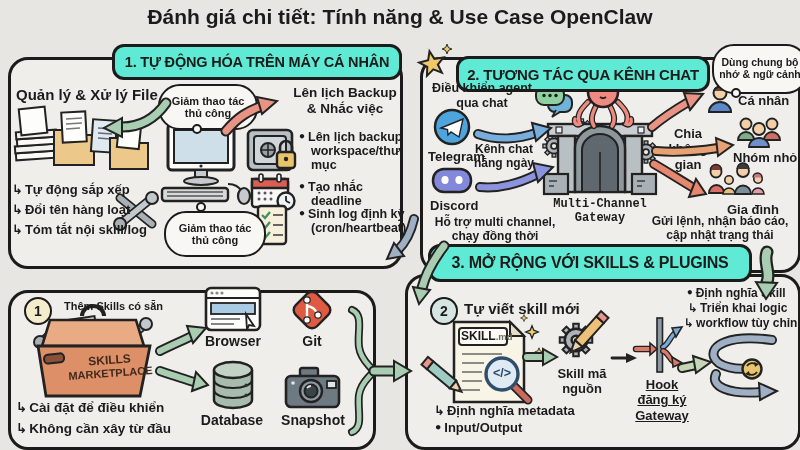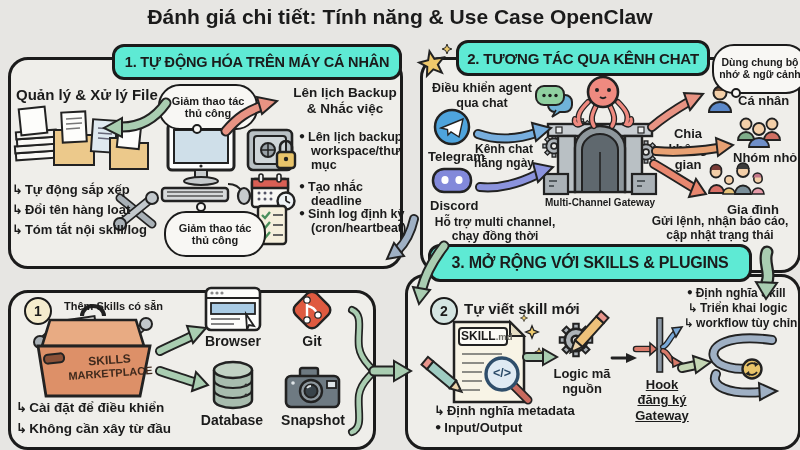--- a/index.html
+++ b/index.html
@@ -166,21 +166,21 @@
         <line x1="17" y1="11" x2="27" y2="11"></line>
         <line x1="17" y1="21" x2="27" y2="21"></line>
         <line x1="17" y1="31" x2="27" y2="31"></line>
       </g>
   </svg>
 
   <div class="blt" style="left:298px;top:130px;width:100px;font-size:12.5px;"><span class="mk mk-dot"></span><span>Lên lịch backup workspace/thư mục</span></div>
   <div class="blt" style="left:298px;top:180px;width:100px;font-size:12.5px;"><span class="mk mk-dot"></span><span>Tạo nhắc deadline</span></div>
   <div class="blt" style="left:298px;top:207px;width:100px;font-size:12.5px;"><span class="mk mk-dot"></span><span>Sinh log định kỳ (cron/heartbeat)</span></div>
 
-  <div class="hdr" style="left:456px;top:40px;width:248px;height:30px;font-size:15px;">2. TƯƠNG TÁC QUA KÊNH CHAT</div>
+  <div class="hdr" style="left:456px;top:56px;width:248px;height:30px;font-size:15px;">2. TƯƠNG TÁC QUA KÊNH CHAT</div>
 
   <svg class="ic" style="left:416px;top:42px;" width="40" height="40">
     <polygon points="16,9 19.2,17.5 28.4,18 21.4,23.7 23.6,32.5 16,27.5 8.4,32.5 10.6,23.7 3.6,18 12.8,17.5" fill="#f0c96c" stroke="#222" stroke-width="2" transform="rotate(-12 16 21)"></polygon>
     <use href="#spark" transform="translate(31,7) scale(.7)"></use>
   </svg>
 
   <div class="txt ctr" style="left:426px;top:81px;width:112px;font-size:12.5px;">Điều khiển agent qua chat</div>
 
   <svg class="ic" style="left:432px;top:107px;" width="42" height="42">
     <circle cx="20" cy="20" r="17" fill="#4ea4dd" stroke="#222" stroke-width="2.5"></circle>
@@ -243,21 +243,21 @@
       <path d="M38,32 C42,40 44,46 40,52" stroke="#222" stroke-width="6"></path>
       <path d="M38,32 C42,40 44,46 40,52" stroke="#ef8a80" stroke-width="3.4"></path>
       <path d="M46,28 C54,36 58,42 54,50 C58,52 60,48 59,45" stroke="#222" stroke-width="6"></path>
       <path d="M46,28 C54,36 58,42 54,50 C58,52 60,48 59,45" stroke="#ef8a80" stroke-width="3.4"></path>
     </g>
     <circle cx="31" cy="18" r="15" fill="#ef8a80" stroke="#222" stroke-width="2.6"></circle>
     <circle cx="25" cy="16" r="2" fill="#222"></circle>
       <circle cx="37" cy="16" r="2" fill="#222"></circle>
     <path d="M28,23 q3,2.5 6,0" fill="none" stroke="#222" stroke-width="1.8"></path>
   </svg>
-  <div class="txt ctr" style="left:544px;top:197px;width:112px;font-size:10px;">Multi-Channel Gateway</div>
+  <div class="txt ctr" style="left:544px;top:197px;width:112px;font-size:12px;font-family:Liberation Mono, monospace;">Multi-Channel Gateway</div>
 
   <div class="cloud" style="left:712px;top:44px;width:84px;height:42px;font-size:10.5px;">Dùng chung bộ nhớ &amp; ngữ cảnh</div>
   <div class="dot" style="left:731px;top:88px;width:6px;height:6px;"></div>
 
   <svg class="ic" style="left:705px;top:84px;" width="30" height="30">
     <circle cx="15" cy="9" r="6.5" fill="#f3cfa8" stroke="#222" stroke-width="2"></circle>
     <path d="M9,7 a6.5,6.5 0 0 1 12,0" fill="#6b4a33" stroke="#222" stroke-width="1.6"></path>
     <path d="M4,28 a11,10 0 0 1 22,0 Z" fill="#5b88c9" stroke="#222" stroke-width="2"></path>
   </svg>
   <div class="txt nw" style="left:738px;top:93px;font-size:13px;">Cá nhân</div>
@@ -400,21 +400,21 @@
 
   <svg class="ic" style="left:552px;top:312px;" width="56" height="52">
     <use href="#gear" transform="translate(24,28) scale(1.25)"></use>
     <g transform="translate(28,30) rotate(42)">
       <rect x="-5" y="-30" width="10" height="32" fill="#eec17a" stroke="#222" stroke-width="2"></rect>
       <rect x="-5" y="-37" width="10" height="7" fill="#e8958c" stroke="#222" stroke-width="2"></rect>
       <polygon points="-5,2 5,2 0,14" fill="#ecd3ab" stroke="#222" stroke-width="2"></polygon>
       <polygon points="-1.8,10 1.8,10 0,14" fill="#333"></polygon>
     </g>
   </svg>
-  <div class="txt ctr" style="left:550px;top:366px;width:64px;font-size:13px;">Logic mã nguồn</div>
+  <div class="txt ctr" style="left:550px;top:366px;width:64px;font-size:13px;">Skill mã nguồn</div>
 
   <svg class="ic" style="left:634px;top:316px;" width="54" height="60">
     <rect x="23" y="2" width="5.5" height="54" fill="#8d99a6" stroke="#222" stroke-width="1.6"></rect>
     <line x1="2" y1="33" x2="16" y2="33" stroke="#222" stroke-width="6.5" stroke-linecap="round"></line>
     <line x1="2" y1="33" x2="16" y2="33" stroke="#d97a6a" stroke-width="3.8" stroke-linecap="round"></line>
     <polygon points="16,27 23,33 16,39" fill="#d97a6a" stroke="#222" stroke-width="1.6"></polygon>
     <path d="M29,31 C34,29 36,21 41,17" fill="none" stroke="#222" stroke-width="6" stroke-linecap="round"></path>
     <path d="M29,31 C34,29 36,21 41,17" fill="none" stroke="#7aa9d8" stroke-width="3.4" stroke-linecap="round"></path>
     <polygon points="38,12 48,11 42,21" fill="#7aa9d8" stroke="#222" stroke-width="1.6"></polygon>
     <path d="M29,35 C34,36 35,43 40,46" fill="none" stroke="#222" stroke-width="6" stroke-linecap="round"></path>

